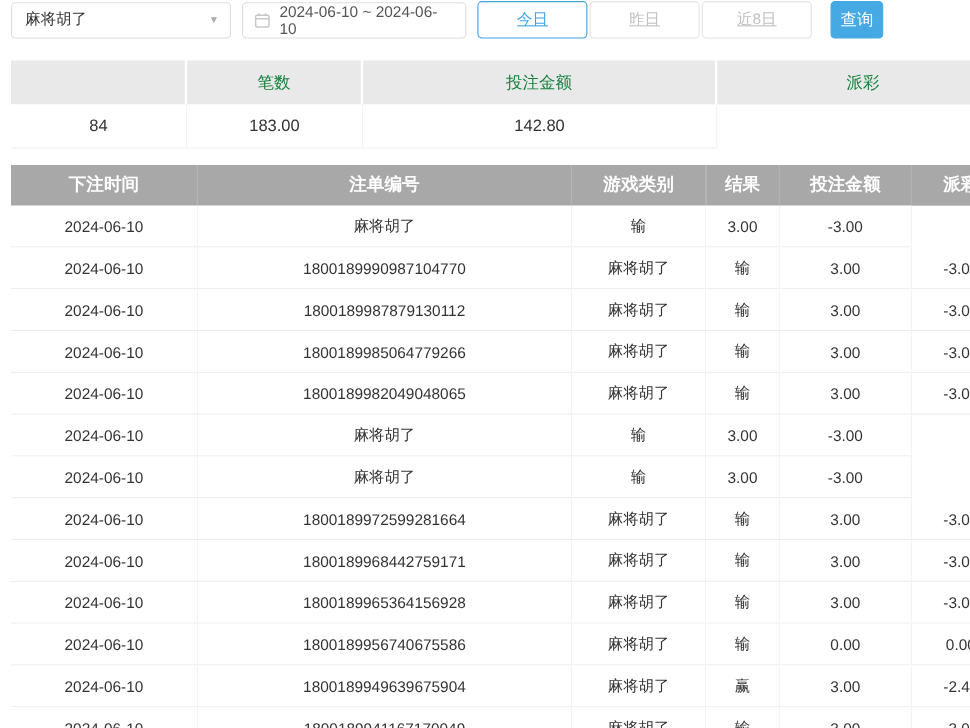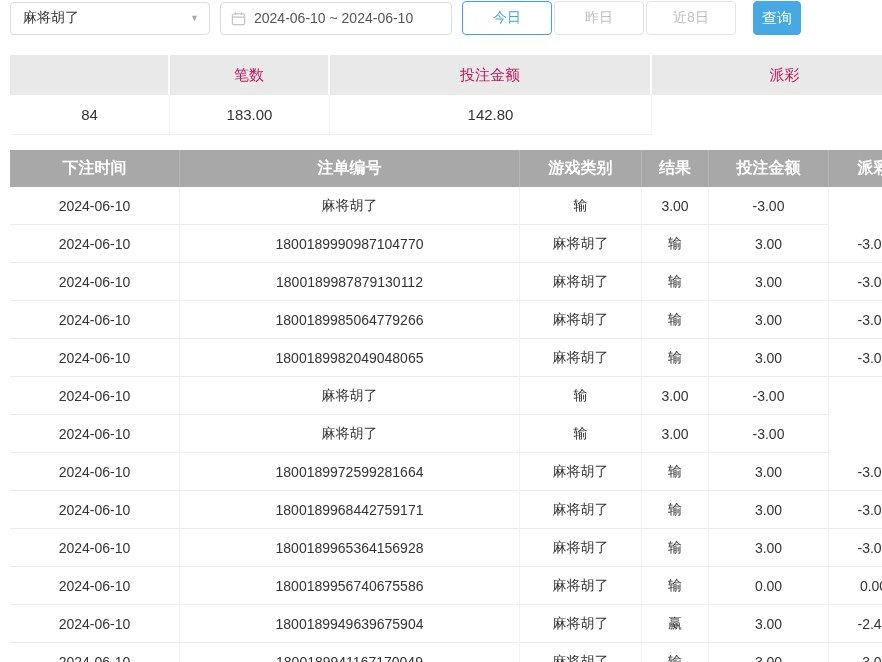--- a/index.html
+++ b/index.html
@@ -18,48 +18,48 @@
     width: 200px; height: 33px;
     border: 1px solid #ddd; border-radius: 4px;
     display: flex; align-items: center; justify-content: space-between;
     padding: 0 10px 0 12px;
     font-size: 14px; color: #333; background: #fff;
     cursor: pointer;
   }
   .caret { font-size: 9px; color: #aaa; }
   .date-box {
     margin-left: 10px;
-    width: 232px; height: 33px;
+    width: 204px; height: 33px;
     border: 1px solid #ddd; border-radius: 4px;
     display: flex; align-items: center;
     padding: 0 10px;
     font-size: 14px; color: #555; background: #fff;
   }
   .date-box .cal { margin-right: 8px; display: inline-flex; }
   .btn {
     height: 34px; border-radius: 4px;
     font-size: 14px; background: #fff;
     display: inline-flex; align-items: center; justify-content: center;
     cursor: pointer;
   }
-  .btn-tab { width: 90px; margin-left: 2px; border: 1px solid #e3e3e3; color: #c0c0c0; }
+  .btn-tab { width: 100px; margin-left: 2px; border: 1px solid #e3e3e3; color: #c0c0c0; text-decoration: underline; }
   .btn-tab.active { border: 1px solid #3da4e3; color: #3da4e3; margin-left: 10px; }
   .btn-query {
     width: 48px; margin-left: 17px;
     background: #45a9e4; color: #fff; border: 1px solid #45a9e4;
     font-size: 15px;
   }
 
   
   .summary { margin-top: 20px; width: 909px; }
   .sum-row { display: grid; grid-template-columns: 160px 160px 322px 267px; width: 909px; }
   .sum-head .cell {
     background: #e9e9e9; height: 40px;
     display: flex; align-items: center; justify-content: center;
-    font-size: 15px; color: #be185d;
+    font-size: 15px; color: #15803d;
     border-right: 2px solid #fff;
   }
   .sum-body .cell {
     background: #fff; height: 40px;
     display: flex; align-items: center; justify-content: center;
     font-size: 15px; color: #333;
     border-right: 1px solid #f2f2f2;
     border-bottom: 1px solid #f0f0f0;
   }
 

